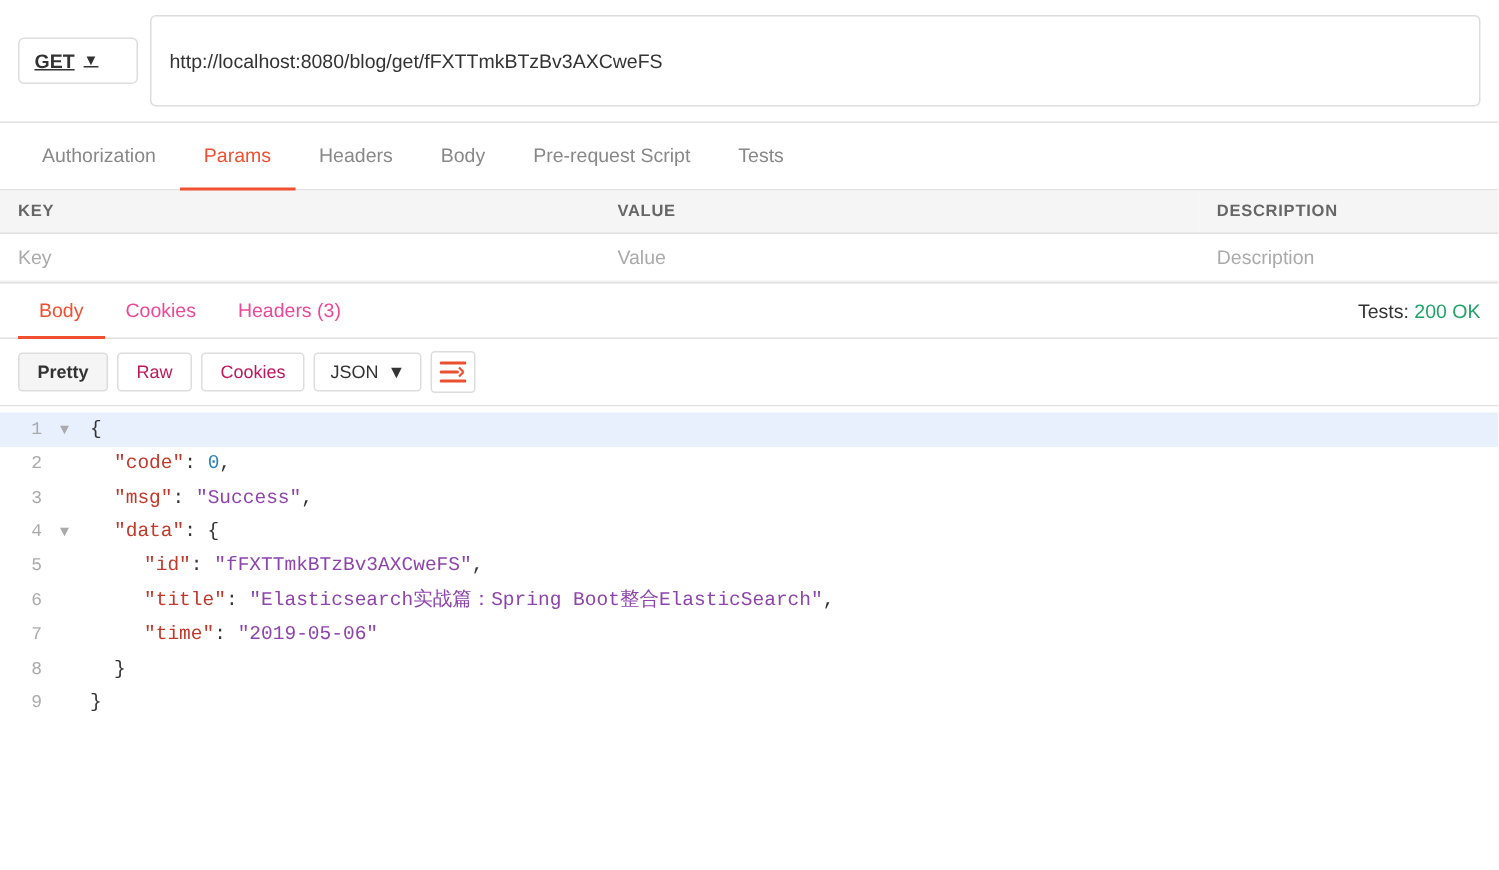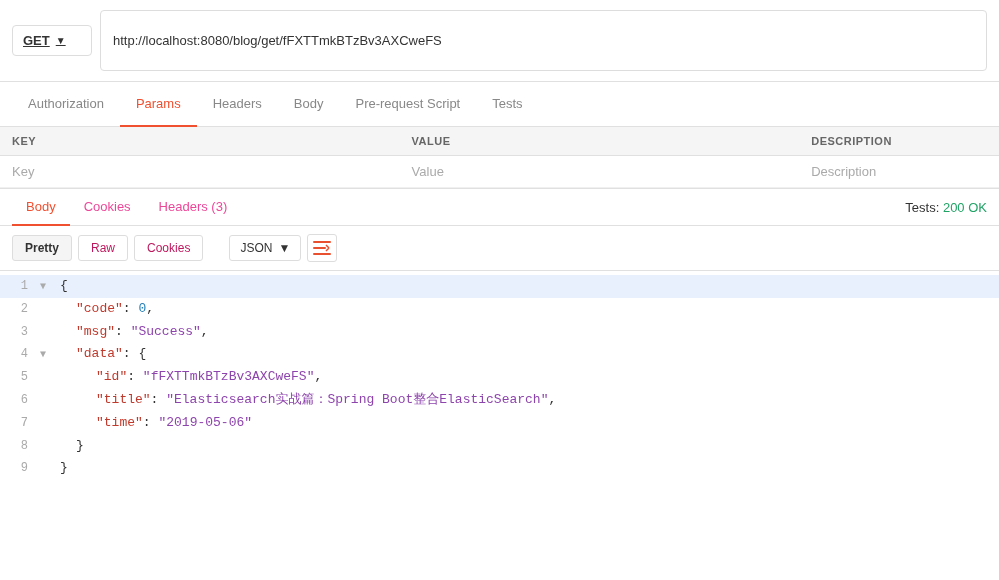--- a/index.html
+++ b/index.html
@@ -156,21 +156,20 @@
     .json-select {
       display: flex;
       align-items: center;
       border: 1px solid #ddd;
       border-radius: 3px;
       padding: 5px 10px;
       font-size: 12px;
       cursor: pointer;
       gap: 6px;
       background: #fff;
-      margin-left: 20px;
     }
     .wrap-icon {
       display: flex;
       align-items: center;
       justify-content: center;
       width: 30px;
       height: 28px;
       border: 1px solid #ddd;
       border-radius: 3px;
       cursor: pointer;

